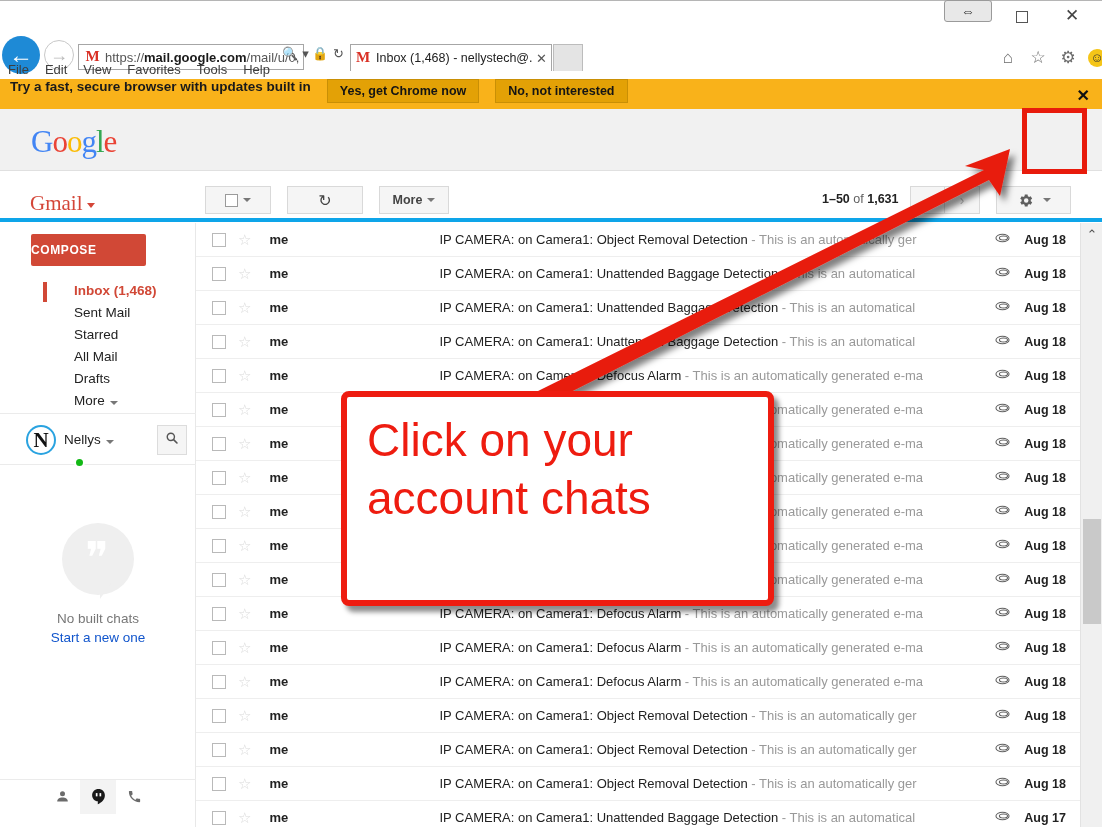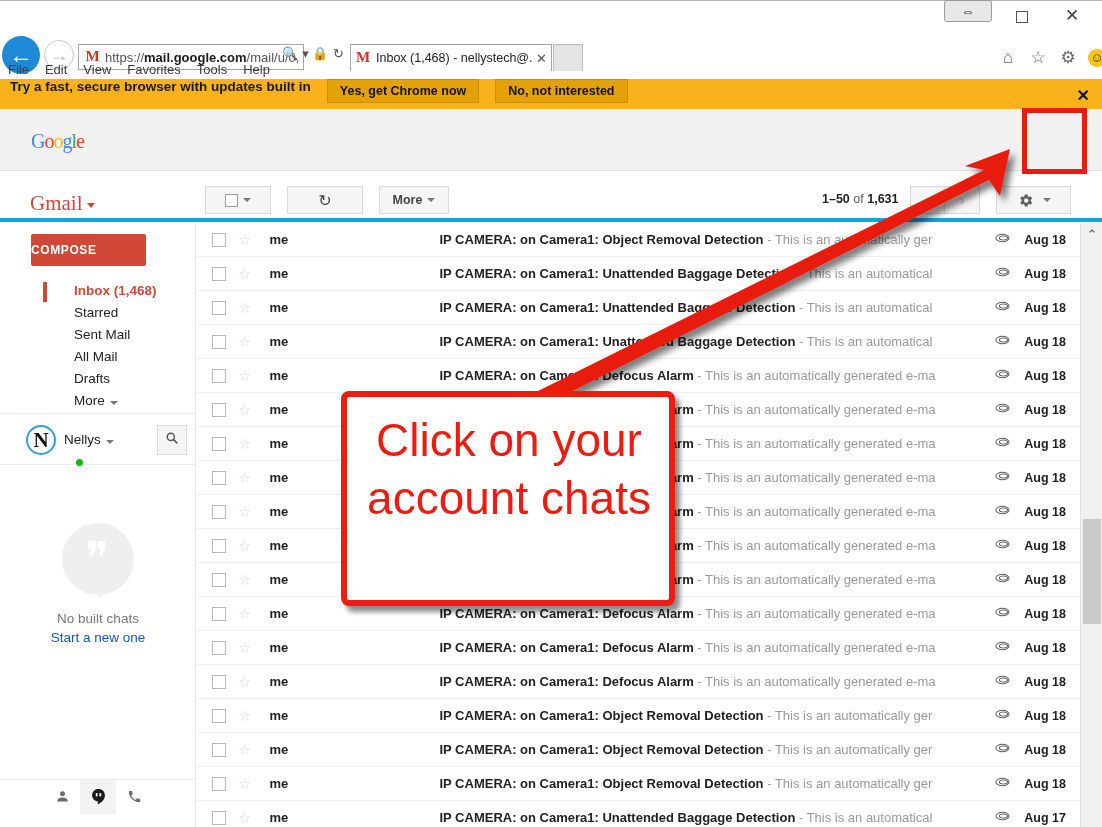--- a/index.html
+++ b/index.html
@@ -76,21 +76,21 @@
   #notif .nbtn{ margin-left:16px; background:#e3a106; border:1px solid #c98f05; color:#141414;
      font-size:12.5px; font-weight:bold; padding:4px 12px; }
   #notif-close{ position:absolute; right:12px; top:7px; font-size:16px; font-weight:bold; color:#111; }
 
   
   #gpage{ position:absolute; left:0; top:109px; width:1102px; height:718px; background:#fff; }
 
   
   #gheader{ position:absolute; left:0; top:0; width:1102px; height:62px; background:#f1f1f1;
      border-bottom:1px solid #e0e0e0; }
-  #glogo{ position:absolute; left:31px; top:17px; font-family:"Liberation Serif", serif; font-size:20px;
+  #glogo{ position:absolute; left:31px; top:17px; font-family:"Liberation Serif", serif; font-size:31px;
      letter-spacing:-1px; line-height:31px; }
   #glogo span{ font-weight:normal; }
   .gb{color:#4285f4;} .gr{color:#ea4335;} .gy{color:#fbbc05;} .gg{color:#34a853;}
 
   #searchbox{ position:absolute; left:201px; top:123px; width:588px; height:31px; background:#fff;
      border:1px solid #c6c6c6; }
   #search-caret{ position:absolute; left:775px; top:135px; width:0;height:0;
      border-left:5px solid transparent;border-right:5px solid transparent;border-top:5px solid #aaa;}
   #searchbtn{ position:absolute; left:790px; top:123px; width:64px; height:31px; background:#4285f4;
      color:#fff; text-align:center; }
@@ -177,35 +177,35 @@
 
   
   #maillist{ position:absolute; left:196px; top:114px; width:884px; height:704px; background:#fff;
      overflow:hidden; }
   .mrow{ height:34px; border-bottom:1px solid #eeeeee; display:flex; align-items:center;
      position:relative; background:#fff; }
   .mrow .cb{ width:14px; height:14px; border:1px solid #b9b9b9; margin-left:16px; flex:none; background:#fff;}
   .mrow .st{ margin-left:12px; color:#dadada; font-size:15px; flex:none; line-height:14px;}
   .mrow .sender{ margin-left:18px; width:170px; font-size:13px; font-weight:bold; color:#222; flex:none;}
   .mrow .subjwrap{ flex:1; overflow:hidden; white-space:nowrap; font-size:13px; padding-right:4px;}
-  .mrow .subj{ font-weight:bold; color:#222; }
+  .mrow .subj{ font-weight:normal; color:#222; }
   .mrow .snip{ color:#999; font-weight:normal; }
   .mrow .clip{ width:24px; flex:none; color:#5f5f5f; font-size:13px; text-align:center;}
   .mrow .date{ width:66px; flex:none; font-size:12.5px; font-weight:bold; color:#222; text-align:right; padding-right:14px;}
 
   
   #scrollbar{ position:absolute; left:1080px; top:114px; width:22px; height:704px; background:#f0f0f0;
      border-left:1px solid #e2e2e2; }
   #sb-up{ position:absolute; left:0; top:4px; width:22px; text-align:center; color:#555; font-size:13px;}
   #sb-thumb{ position:absolute; left:2px; top:296px; width:18px; height:105px; background:#c9c9c9; }
 
   
   #overlay{ position:absolute; left:0; top:0; width:1102px; height:827px; pointer-events:none; }
-  #callout{ position:absolute; left:341px; top:391px; width:334px; height:215px; background:#fff;
-     border:6px solid #ee1c10; border-radius:8px; box-shadow:5px 6px 5px rgba(0,0,0,.45);text-align:center;}
+  #callout{ position:absolute; left:341px; top:391px; width:433px; height:215px; background:#fff;
+     border:6px solid #ee1c10; border-radius:8px; box-shadow:5px 6px 5px rgba(0,0,0,.45);}
   #callout .ctext{ padding:14px 18px 0 20px; font-family:"Liberation Sans", sans-serif;
      font-size:46px; line-height:58px; color:#ee1c10; }
 </style>
 </head>
 <body>
 
 <div id="win-chrome">
   <div id="win-top-border"></div>
 
   <div id="btn-min" class="wctl"><span>—</span></div>
@@ -331,22 +331,22 @@
   </div>
 
   <div id="sidebar">
     <div id="compose">COMPOSE</div>
 
     <div id="navlist">
       <div class="navitem active">
         <span id="active-bar"></span>
         <span>Inbox (1,468)</span>
       </div>
+      <div class="navitem"><span>Sent Mail</span></div>
       <div class="navitem"><span>Starred</span></div>
-      <div class="navitem"><span>Sent Mail</span></div>
       <div class="navitem"><span>All Mail</span></div>
       <div class="navitem"><span>Drafts</span></div>
       <div class="navitem"><span>More</span><i class="mini-caret"></i></div>
     </div>
 
     <div id="hangout-acct">
       <div id="ha-avatar">
         <div class="nlogo" style="width:30px;height:30px;box-shadow:inset 0 0 0 2px #2aa3e0;">
           <span class="nletter" style="font-size:21px;line-height:30px;">N</span>
         </div>

